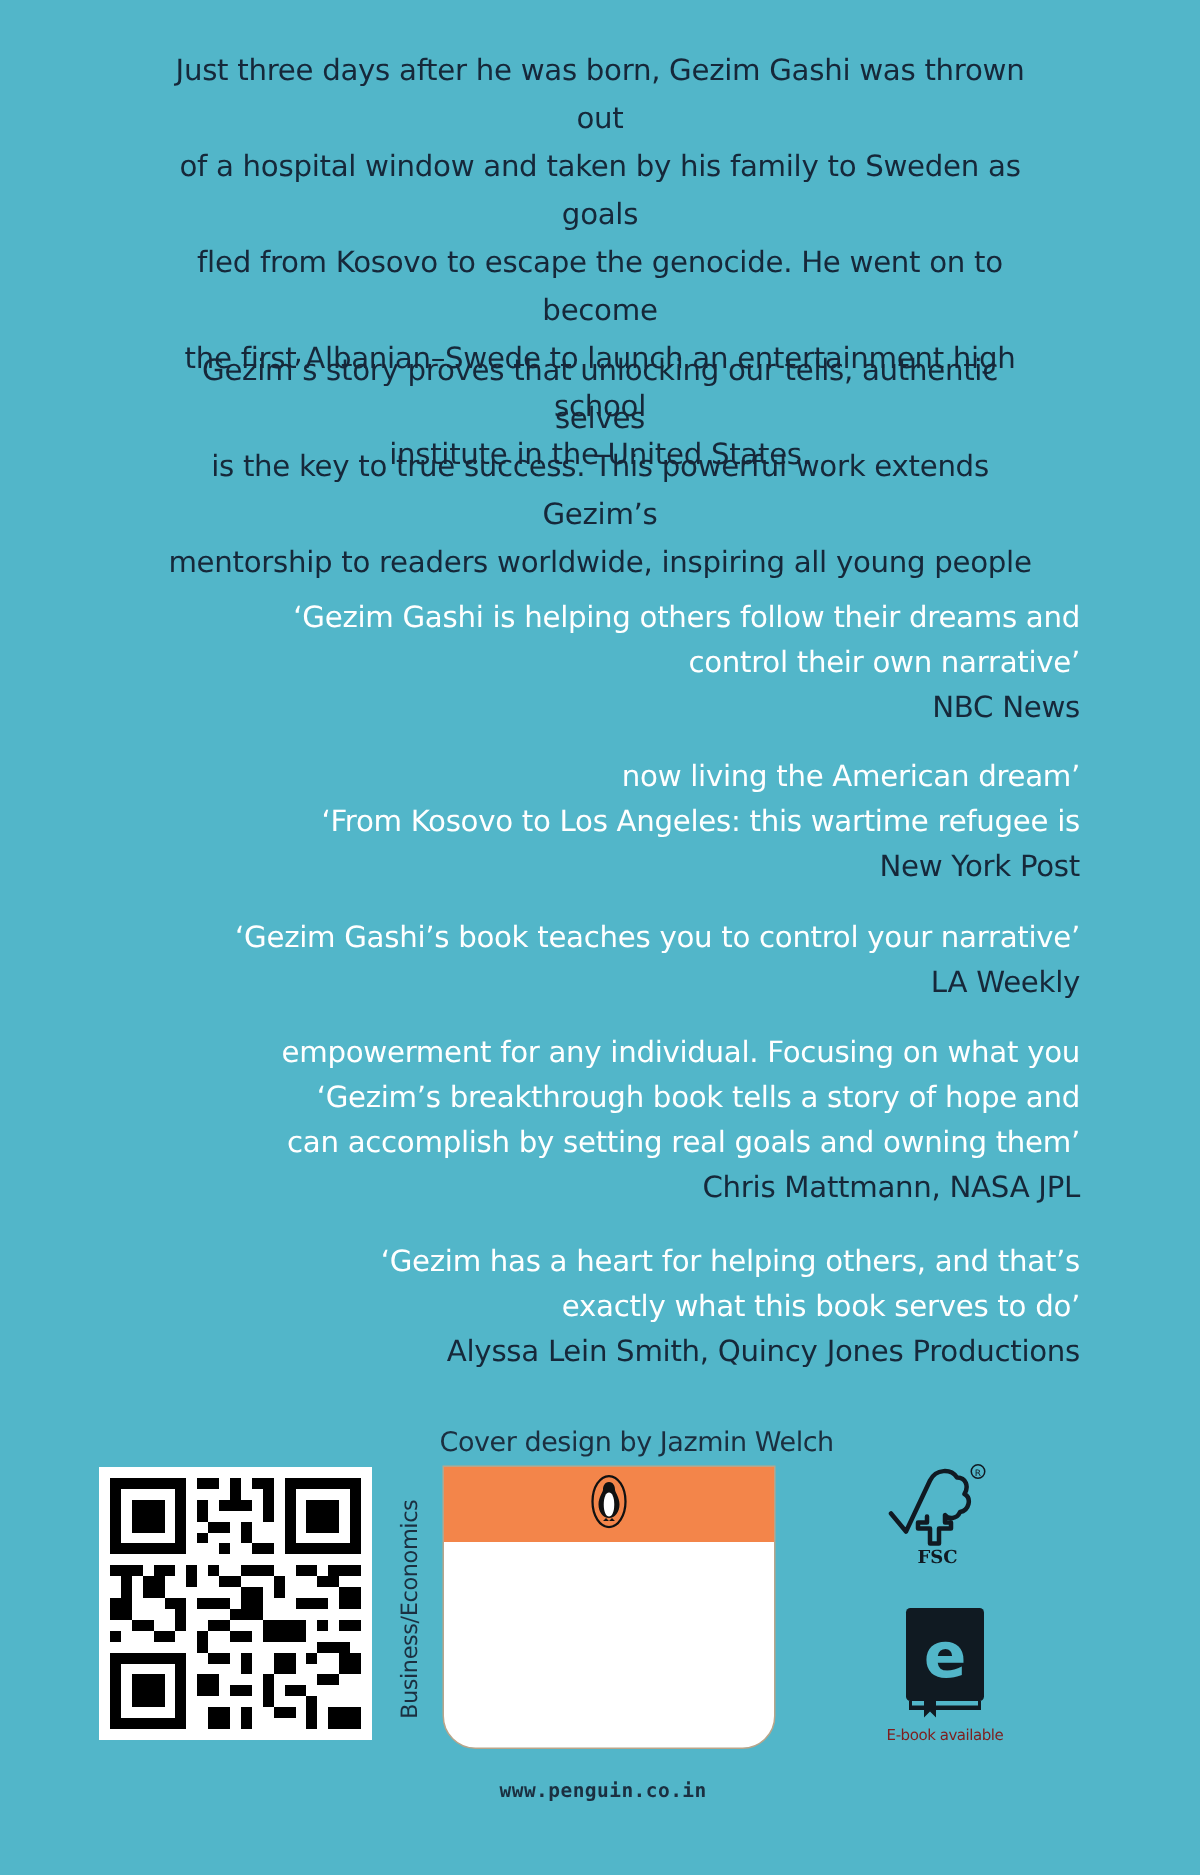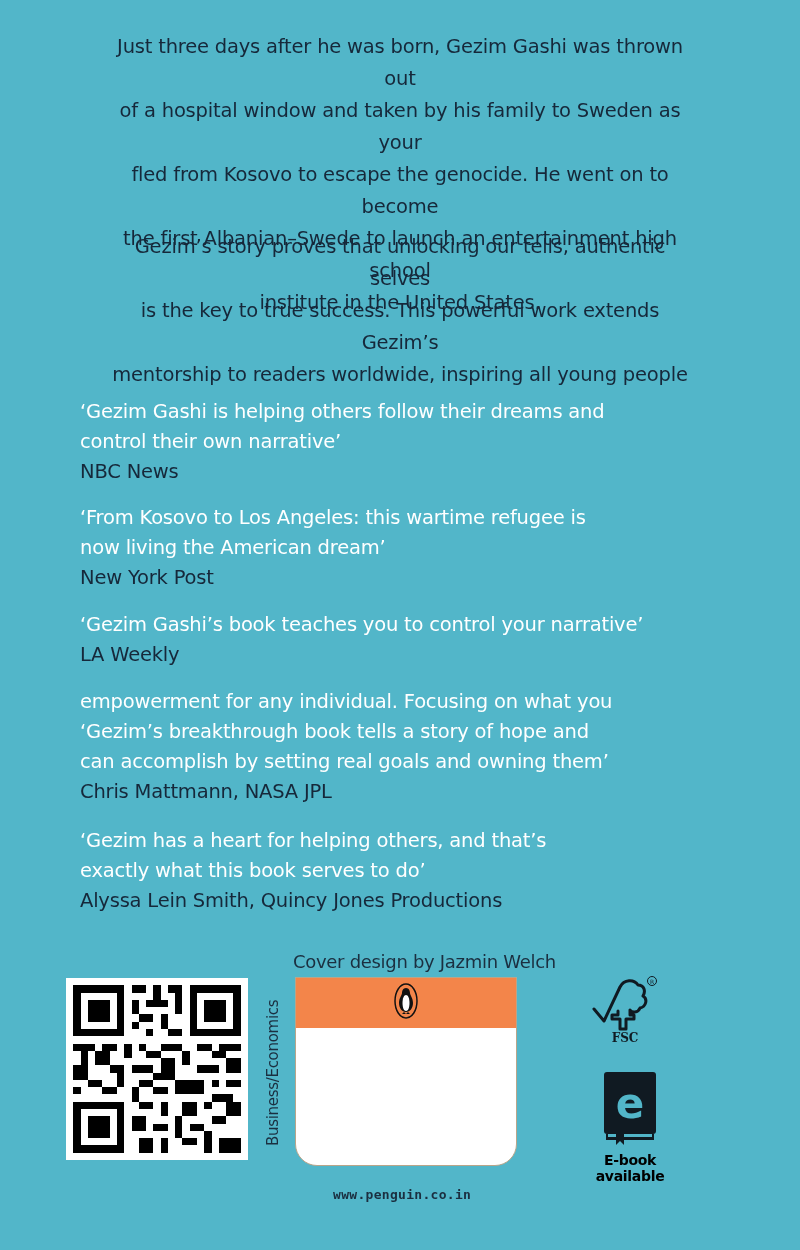--- a/index.html
+++ b/index.html
@@ -10,21 +10,21 @@
       position: relative;
     }
     .blurb {
       position: absolute; left: 110px; width: 580px;
       text-align: center; color: #16283a;
       font-size: 19.5px; line-height: 32px;
       letter-spacing: -0.2px;
     }
     .quote {
       position: absolute; left: 80px; width: 640px;
-      text-align: left;
+      text-align: right;
       font-size: 19.5px; line-height: 30px;
       letter-spacing: -0.2px;
     }
     .quote .q { color: #ffffff; }
     .quote .src { color: #16283a; }
     .quote .src.italic { }
 
     .qr {
       position: absolute; left: 66px; top: 978px;
       width: 182px; height: 182px; background: #fff;
@@ -62,49 +62,48 @@
     }
     .fsc .label {
       font-family: "DejaVu Serif", serif; font-weight: bold;
       font-size: 12px; color: #101a22; margin-top: -4px;
     }
     .ebook {
       position: absolute; left: 575px; top: 1070px;
       width: 110px; text-align: center;
     }
     .ebook .label {
-      font-size: 14px; color: #000000; letter-spacing: -0.3px;
+      font-size: 10px; color: #7f1d1d; letter-spacing: -0.3px;
       margin-top: 2px;
-      font-weight: bold;
     }
   </style>
 </head>
 <body>
 
 <div class="blurb" style="top:31px;">
   <div>Just three days after he was born, Gezim Gashi was thrown out</div>
-  <div>of a hospital window and taken by his family to Sweden as your</div>
+  <div>of a hospital window and taken by his family to Sweden as goals</div>
   <div>fled from Kosovo to escape the genocide. He went on to become</div>
   <div>the first Albanian–Swede to launch an entertainment high school</div>
   <div>institute in the United States.</div>
 </div>
 <div class="blurb" style="top:231px;">
   <div>Gezim’s story proves that unlocking our tells, authentic selves</div>
   <div>is the key to true success. This powerful work extends Gezim’s</div>
   <div>mentorship to readers worldwide, inspiring all young people</div>
 </div>
 
 <div class="quote" style="top:397px;">
   <div class="q">‘Gezim Gashi is helping others follow their dreams and</div>
   <div class="q">control their own narrative’</div>
   <div class="src">NBC News</div>
 </div>
 <div class="quote" style="top:503px;">
+  <div class="q">now living the American dream’</div>
   <div class="q">‘From Kosovo to Los Angeles: this wartime refugee is</div>
-  <div class="q">now living the American dream’</div>
   <div class="src italic">New York Post</div>
 </div>
 <div class="quote" style="top:610px;">
   <div class="q">‘Gezim Gashi’s book teaches you to control your narrative’</div>
   <div class="src italic">LA Weekly</div>
 </div>
 <div class="quote" style="top:687px;">
   <div class="q">empowerment for any individual. Focusing on what you</div>
   <div class="q">‘Gezim’s breakthrough book tells a story of hope and</div>
   <div class="q">can accomplish by setting real goals and owning them’</div>

